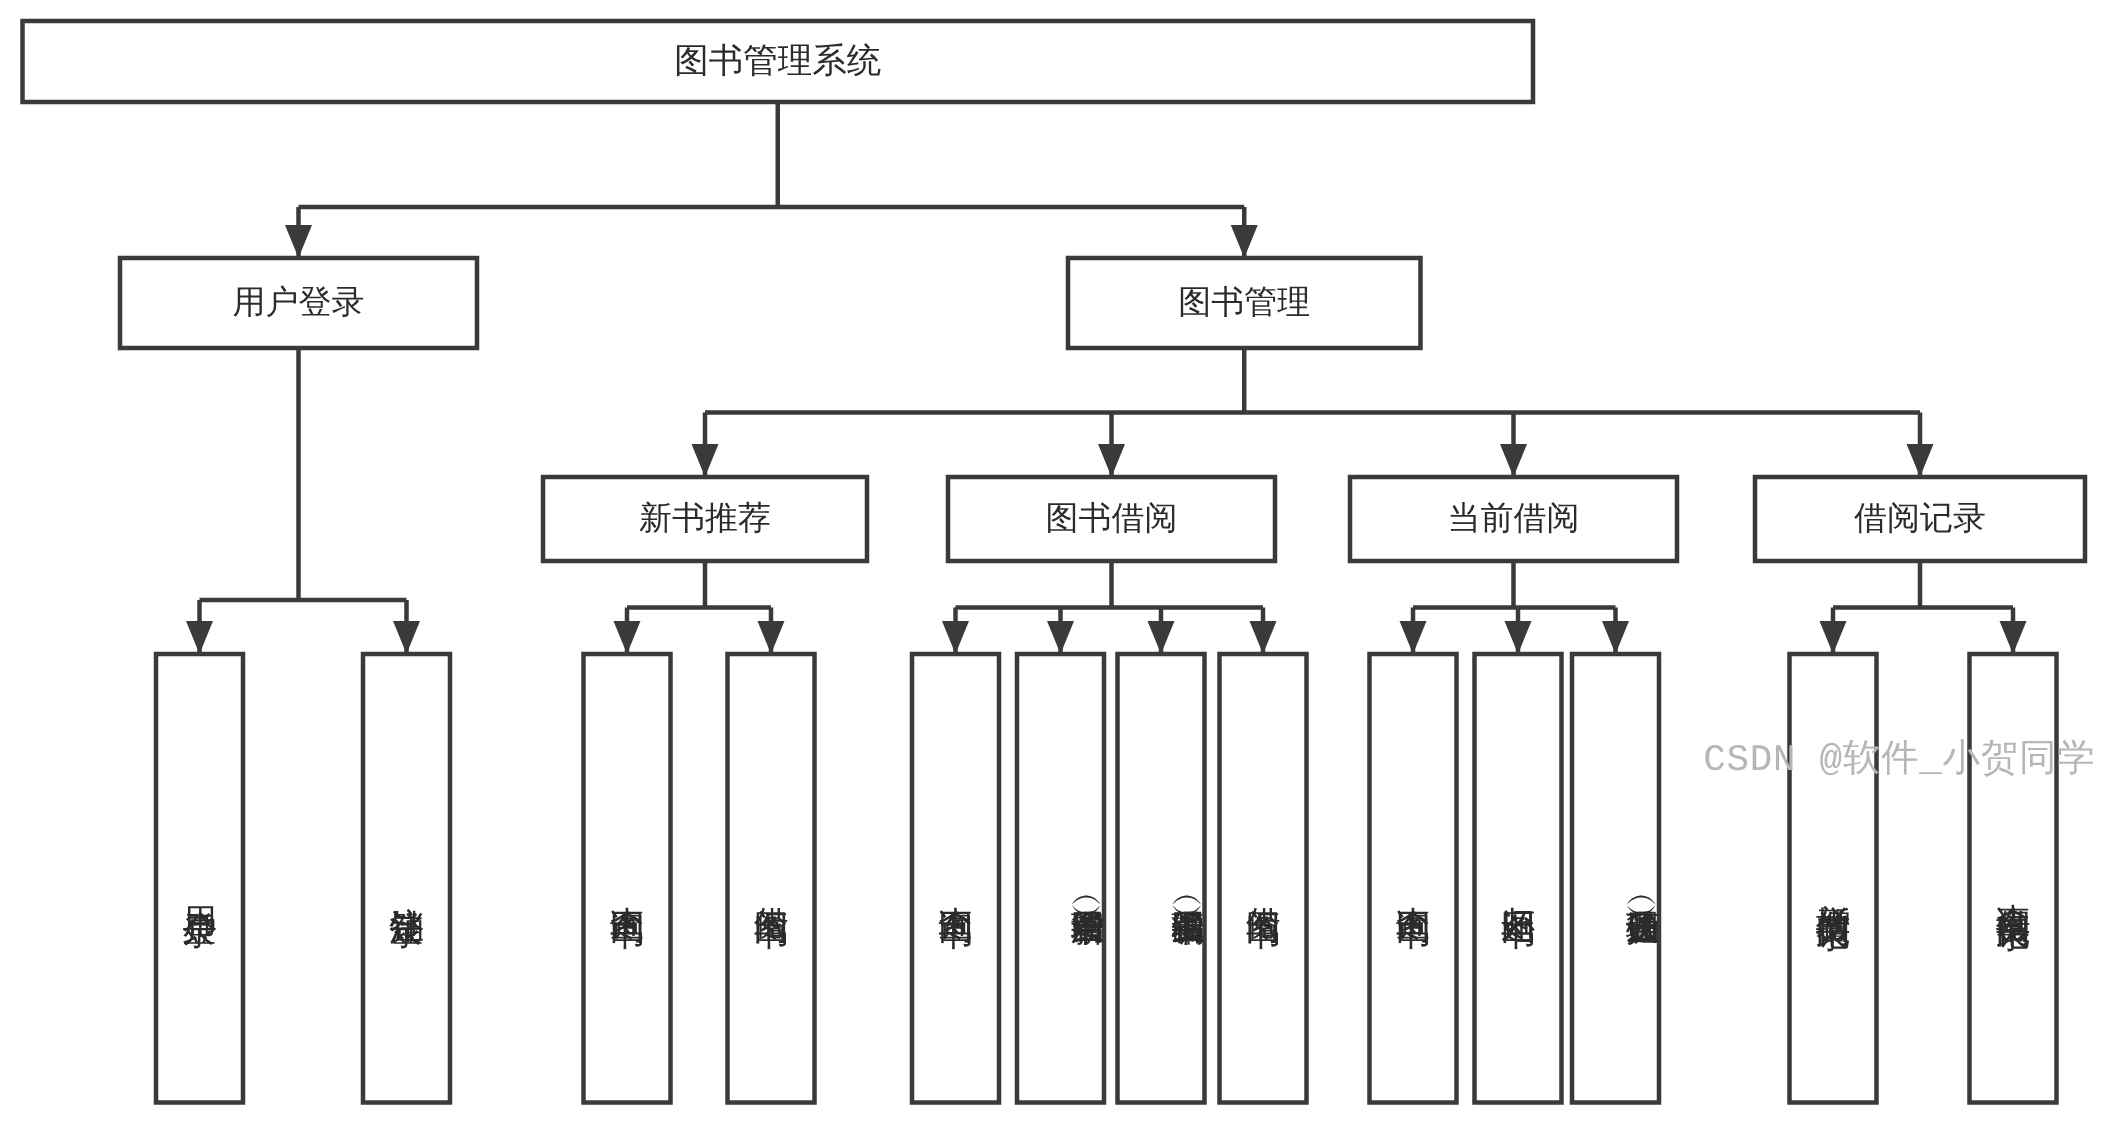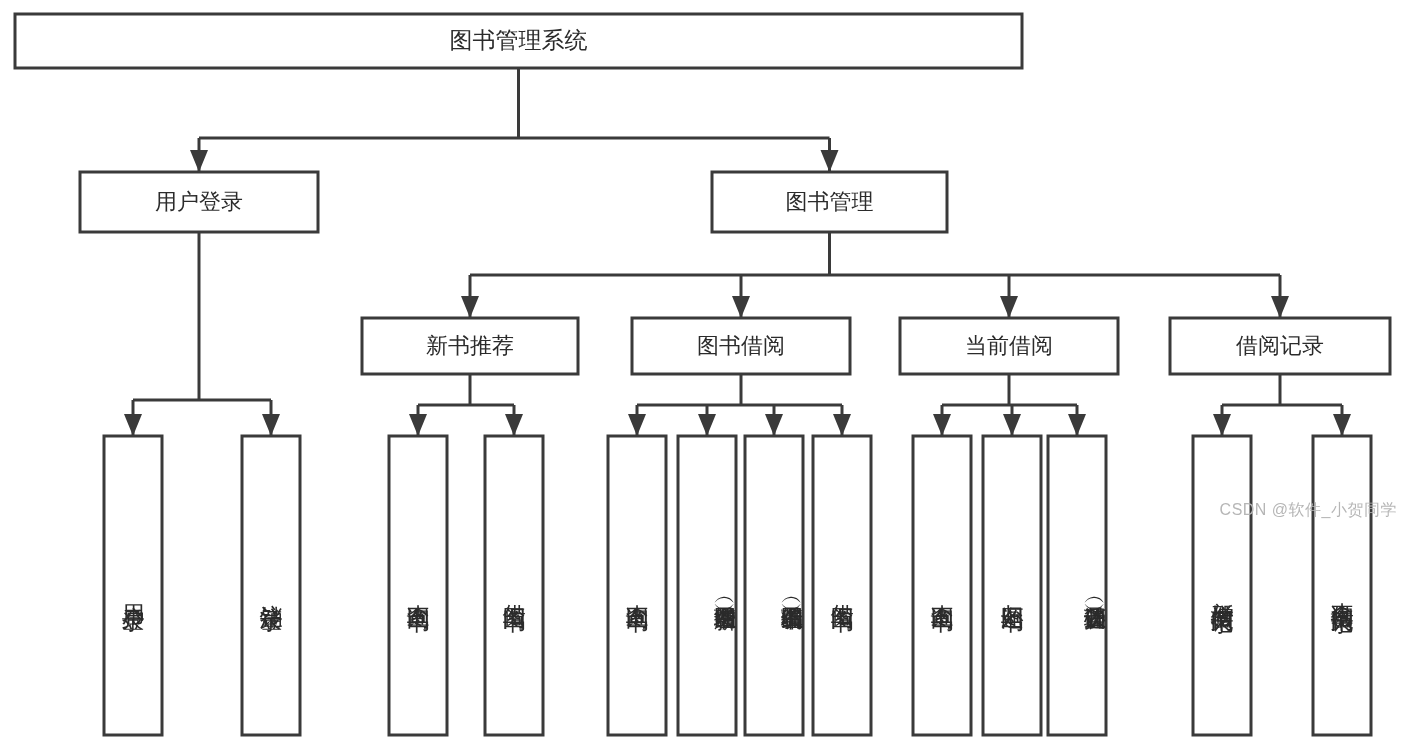--- a/index.html
+++ b/index.html
@@ -62,22 +62,22 @@
     white-space: nowrap;
     display: flex;
     align-items: flex-start;
     justify-content: center;
     pointer-events: none;
   }
   .watermark {
     position: absolute;
     right: 8px;
     bottom: 4px;
-    font-family: Liberation Sans, sans-serif;
-    font-size: 16px;
+    font-family: Liberation Mono, monospace;
+    font-size: 25px;
     color: #b6b6b6;
     white-space: nowrap;
     letter-spacing: 0.5px;
   }
 </style>
 </head>
 <body>
 
 <div id="diagram-root">
   <svg class="flow" viewBox="0 0 1405 747" xmlns="http://www.w3.org/2000/svg">

